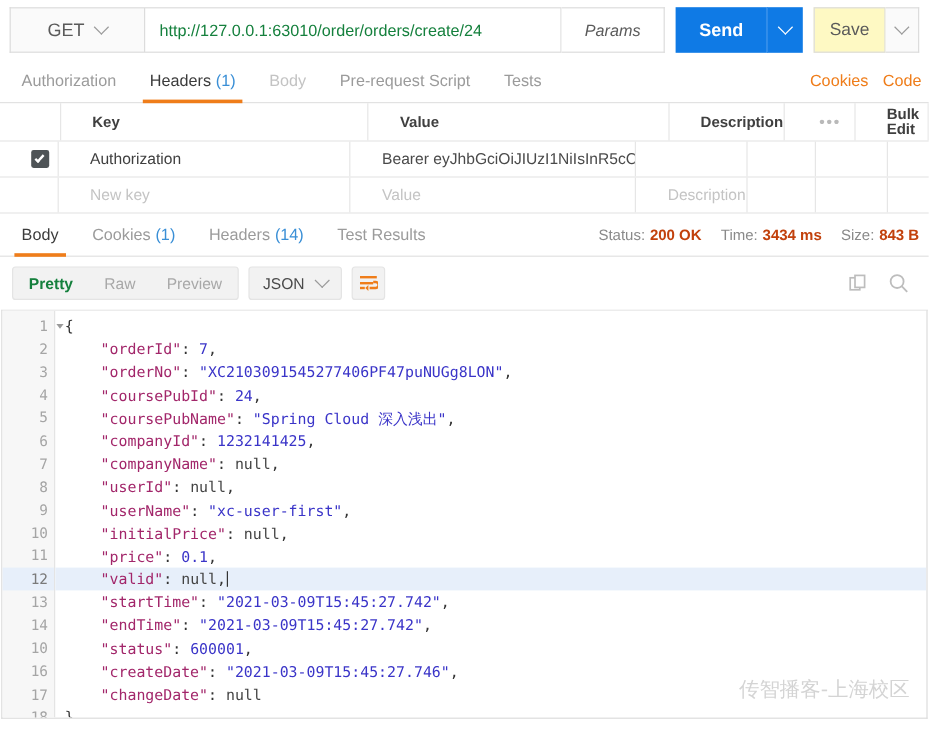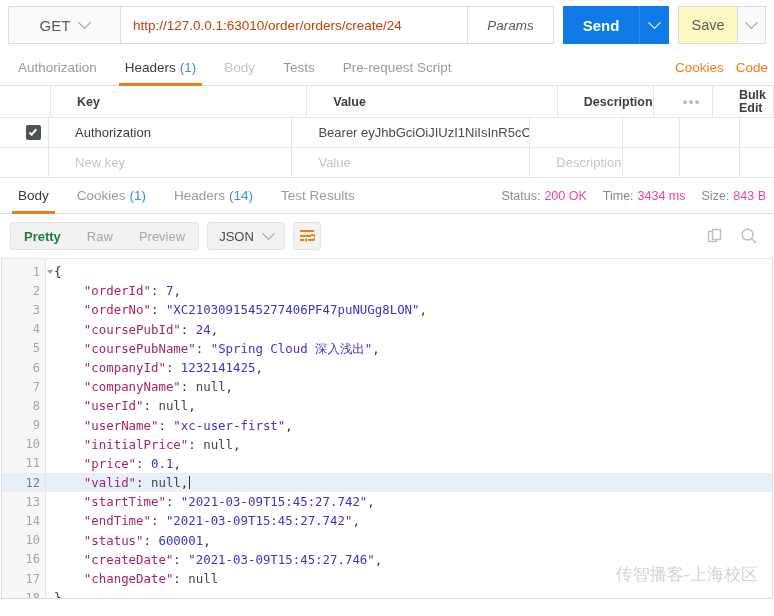--- a/index.html
+++ b/index.html
@@ -49,21 +49,21 @@
     transform: rotate(45deg) translate(-2px,-2px);
   }
   .caret.white { border-color: #ffffff; }
   .url-input {
     flex: 1 1 auto; height: 38px;
     border: 1px solid #dcdcdc;
     background: #ffffff;
     display: flex; align-items: center;
     padding: 0 12px;
     font-size: 13.5px;
-    color: #c2410c;
+    color: #15803d;
     overflow: hidden; white-space: nowrap;
   }
   .params-box {
     width: 86px; height: 38px;
     border: 1px solid #dcdcdc;
     border-left: none;
     background: #ffffff;
     display: flex; align-items: center; justify-content: center;
     font-size: 13.5px; color: #5a5a5a;
     cursor: pointer;
@@ -196,21 +196,21 @@
     border-bottom: 1px solid #e2e2e2;
     padding-left: 4px;
     flex: 0 0 auto;
   }
   .resp-meta {
     margin-left: auto;
     display: flex; align-items: center;
     gap: 16px; padding-right: 8px;
     font-size: 12.5px; color: #8a8a8a;
   }
-  .resp-meta b { font-weight: normal; color: #ec4899; margin-left: 4px; }
+  .resp-meta b { font-weight: bold; color: #c2410c; margin-left: 4px; }
 
   
   .body-toolbar {
     height: 44px;
     display: flex; align-items: center;
     padding: 0 10px;
     gap: 8px;
     flex: 0 0 auto;
   }
   .seg {
@@ -361,24 +361,24 @@
       <span>Authorization</span>
     </div>
     <div class="rtab active">
       <span>Headers</span>
       <span class="cnt">(1)</span>
     </div>
     <div class="rtab dim">
       <span>Body</span>
     </div>
     <div class="rtab">
+      <span>Pre-request Script</span>
+    </div>
+    <div class="rtab">
       <span>Tests</span>
-    </div>
-    <div class="rtab">
-      <span>Pre-request Script</span>
     </div>
     <div class="req-tabs-right">
       <span>Cookies</span>
       <span>Code</span>
     </div>
   </div>
 
   <div class="hdr-table">
     <div class="hdr-row hdr-head">
       <div class="cell c-check"></div>

